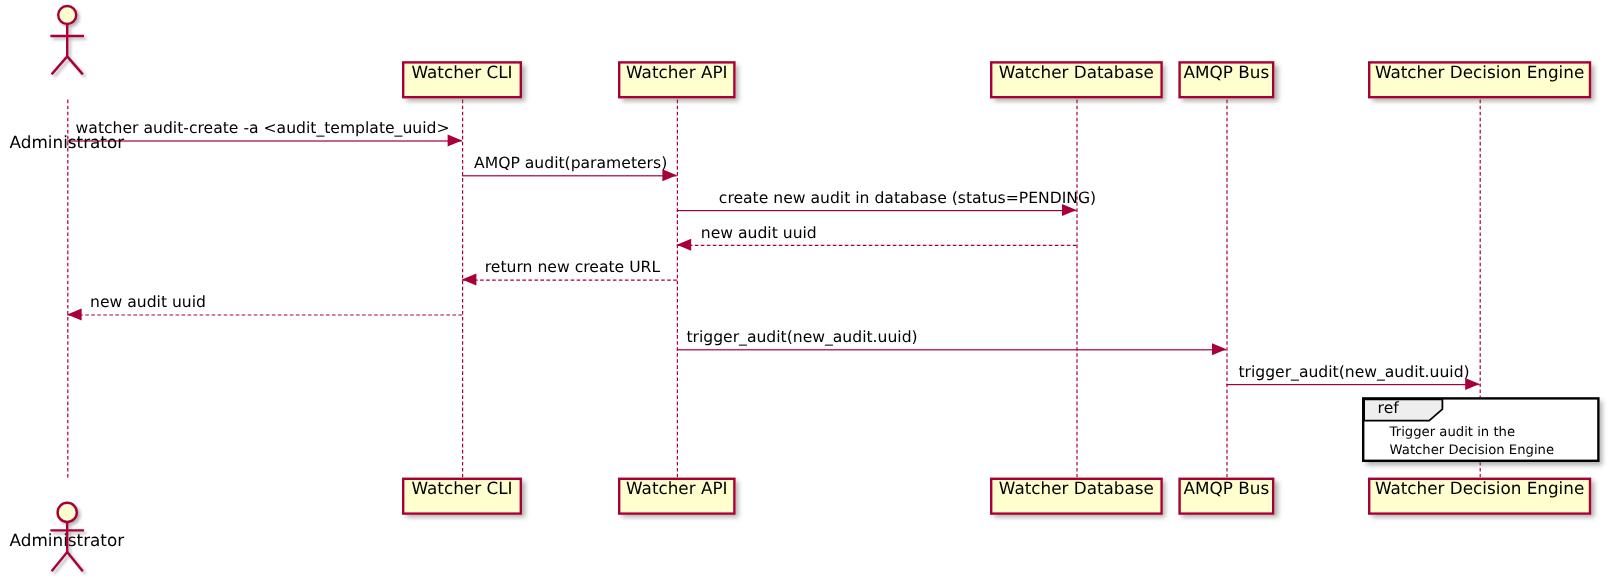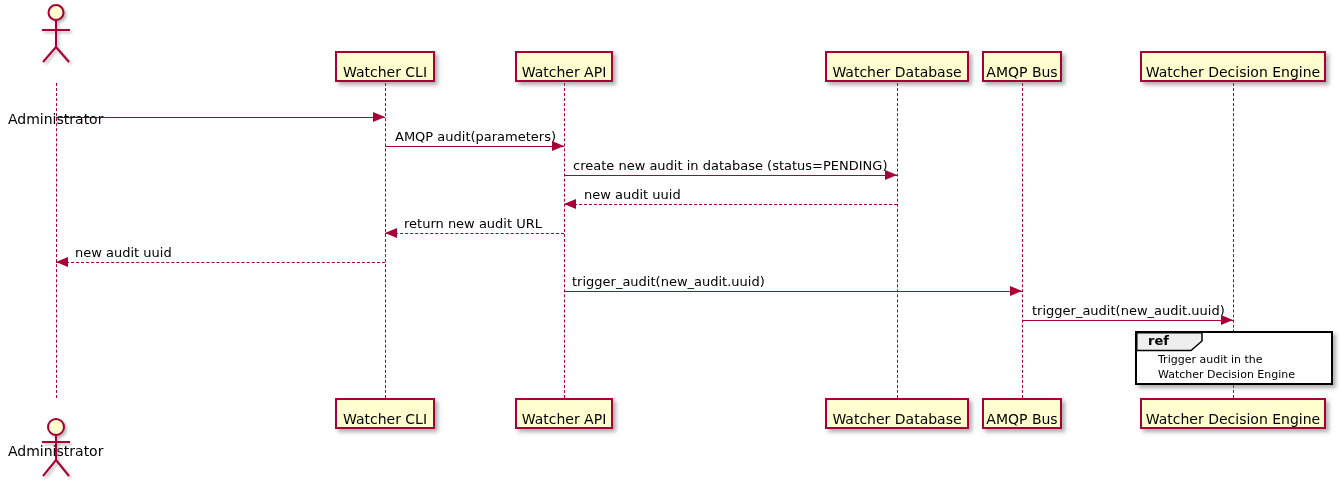--- a/index.html
+++ b/index.html
@@ -6,21 +6,21 @@
   .diagram {
     position:relative; width:1341px; height:486px; background:#ffffff;
     font-family:"DejaVu Sans","Liberation Sans",sans-serif; color:#000;
     overflow:hidden;
   }
   
   .pbox {
     position:absolute; box-sizing:border-box; height:31px;
     background:#FEFECE; border:2px solid #A80036;
     box-shadow:3px 3px 4px rgba(110,110,110,0.55);
-    display:flex; align-items:flex-end; justify-content:center;
+    display:flex; align-items:flex-start; justify-content:center;
     font-size:14px; white-space:nowrap; z-index:3;
   }
   
   .lifeline {
     position:absolute; top:83px; height:315px; width:0;
     border-left:1px dashed #A80036; z-index:0;
   }
   
   .msg-line { position:absolute; height:0; border-top:1px solid #A80036; z-index:1; }
   .msg-line.dashed { border-top:1px dashed #A80036; }
@@ -31,21 +31,21 @@
   
   .actor-label { position:absolute; font-size:14px; white-space:nowrap; z-index:3;margin-top:45px; }
   .actor-svg { position:absolute; z-index:3; filter:drop-shadow(2px 2px 1.5px rgba(120,120,120,0.55)); }
   
   .ref-box {
     position:absolute; left:1135px; top:331px; width:198px; height:54px;
     box-sizing:border-box; background:#ffffff; border:2px solid #000000;
     box-shadow:3px 3px 4px rgba(110,110,110,0.55); z-index:5;
   }
   .ref-tag-shape { position:absolute; left:-1px; top:-1px; }
-  .ref-tag-label { position:absolute; left:11px; top:0px; font-size:13px; font-weight:bold; z-index:6; }
+  .ref-tag-label { position:absolute; left:11px; top:0px; font-size:13px; font-weight:normal; z-index:6; }
   .ref-content { position:absolute; left:21px; top:19px; font-size:11px; line-height:15px; white-space:nowrap; }
 </style>
 </head>
 <body>
 
 <div class="diagram">
 
   <div class="lifeline" style="left:56px"></div>
   <div class="lifeline" style="left:385px"></div>
   <div class="lifeline" style="left:564px"></div>
@@ -96,36 +96,37 @@
   <div class="pbox" style="left:825px;top:398px;width:144px">
       <span>Watcher Database</span>
     </div>
   <div class="pbox" style="left:982px;top:398px;width:80px">
       <span>AMQP Bus</span>
     </div>
   <div class="pbox" style="left:1140px;top:398px;width:186px">
       <span>Watcher Decision Engine</span>
     </div>
 
+  <div class="msg-label" style="left:63px;top:100px">watcher audit-create -a &lt;audit_template_uuid&gt;</div>
   <div class="msg-line" style="left:56px;top:117px;width:329px"></div>
   <div class="arr right" style="left:373px;top:112px"></div>
 
   <div class="msg-label" style="left:395px;top:129px">AMQP audit(parameters)</div>
   <div class="msg-line" style="left:385px;top:146px;width:179px"></div>
   <div class="arr right" style="left:552px;top:141px"></div>
 
-  <div class="msg-label" style="left:573px;top:158px">create new audit in database (status=PENDING)</div>
+  <div class="msg-label" style="left:599px;top:158px">create new audit in database (status=PENDING)</div>
   <div class="msg-line" style="left:564px;top:175px;width:333px"></div>
   <div class="arr right" style="left:885px;top:170px"></div>
 
   <div class="msg-label" style="left:584px;top:187px">new audit uuid</div>
   <div class="msg-line dashed" style="left:564px;top:204px;width:333px"></div>
   <div class="arr left" style="left:564px;top:199px"></div>
 
-  <div class="msg-label" style="left:404px;top:216px">return new audit URL</div>
+  <div class="msg-label" style="left:404px;top:216px">return new create URL</div>
   <div class="msg-line dashed" style="left:385px;top:233px;width:179px"></div>
   <div class="arr left" style="left:385px;top:228px"></div>
 
   <div class="msg-label" style="left:75px;top:245px">new audit uuid</div>
   <div class="msg-line dashed" style="left:56px;top:262px;width:329px"></div>
   <div class="arr left" style="left:56px;top:257px"></div>
 
   <div class="msg-label" style="left:572px;top:274px">trigger_audit(new_audit.uuid)</div>
   <div class="msg-line" style="left:564px;top:291px;width:458px"></div>
   <div class="arr right" style="left:1010px;top:286px"></div>

